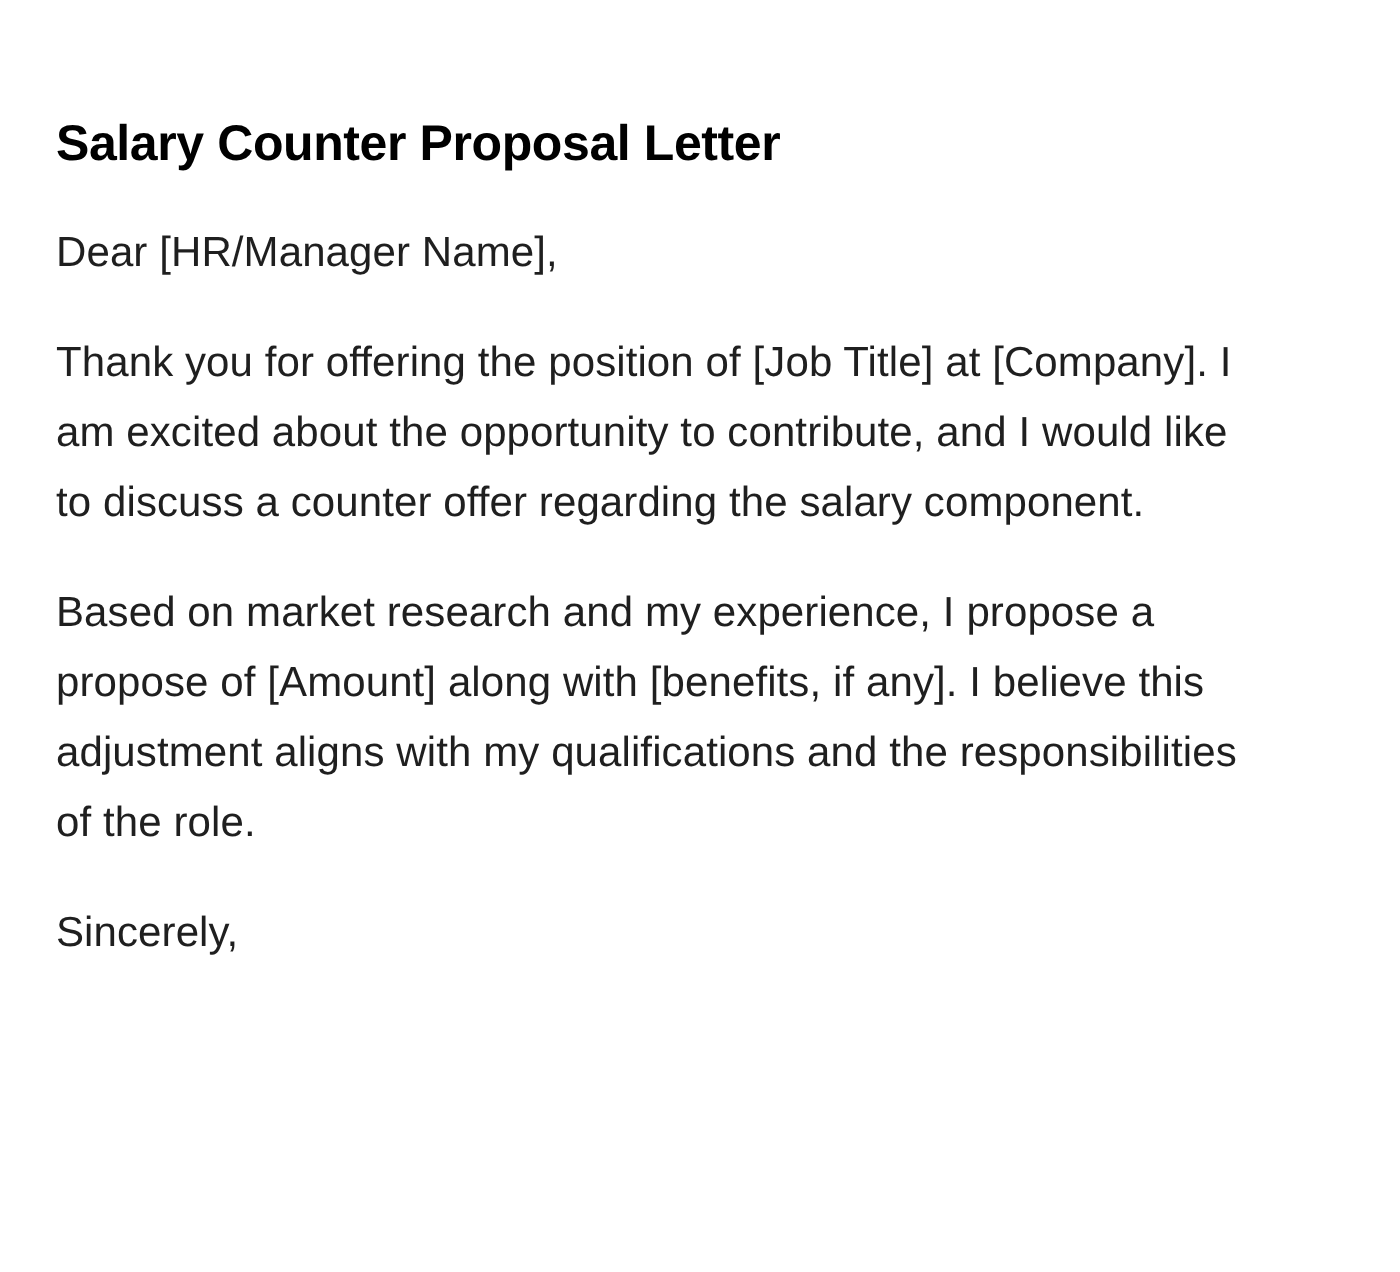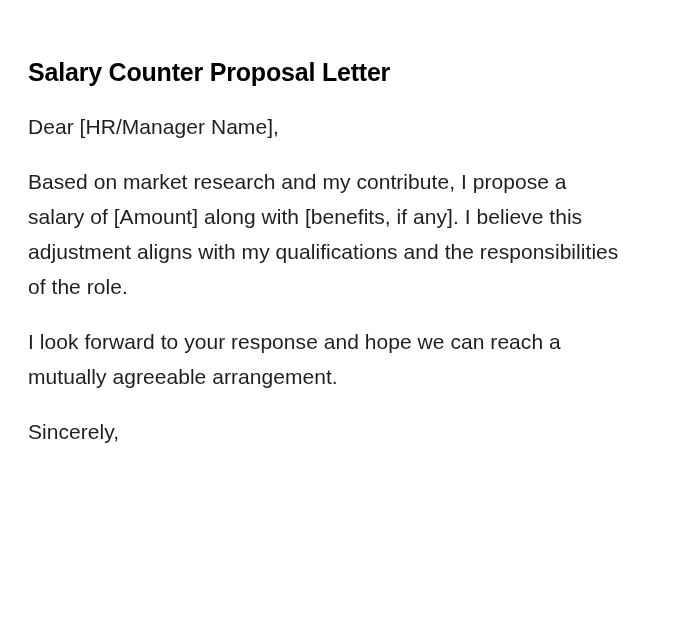--- a/index.html
+++ b/index.html
@@ -55,22 +55,22 @@
 <body>
 
 <div class="letter-page">
 
   <h1 class="letter-title">Salary Counter Proposal Letter</h1>
 
   <div class="letter-body">
 
     <p class="letter-paragraph salutation">Dear [HR/Manager Name],</p>
 
+    <p class="letter-paragraph spaced">Thank you for offering the position of [Job Title] at [Company]. I am excited about the opportunity to contribute, and I would like to discuss a counter offer regarding the salary component.</p>
 
-    <p class="letter-paragraph spaced">Based on market research and my contribute, I propose a salary of [Amount] along with [benefits, if any]. I believe this adjustment aligns with my qualifications and the responsibilities of the role.</p>
+    <p class="letter-paragraph spaced">Based on market research and my experience, I propose a propose of [Amount] along with [benefits, if any]. I believe this adjustment aligns with my qualifications and the responsibilities of the role.</p>
 
-    <p class="letter-paragraph spaced">I look forward to your response and hope we can reach a mutually agreeable arrangement.</p>
 
     <p class="letter-paragraph spaced">Sincerely,</p>
 
 
   </div>
 </div>
 
 </body></html>

